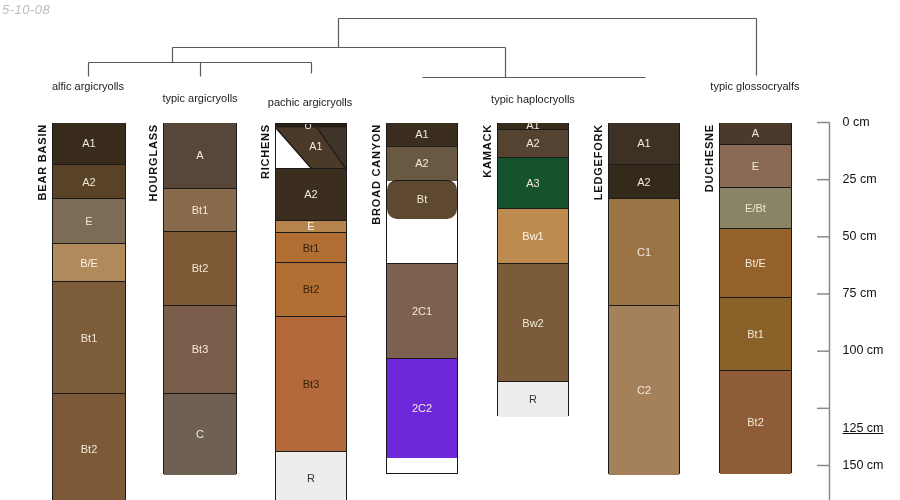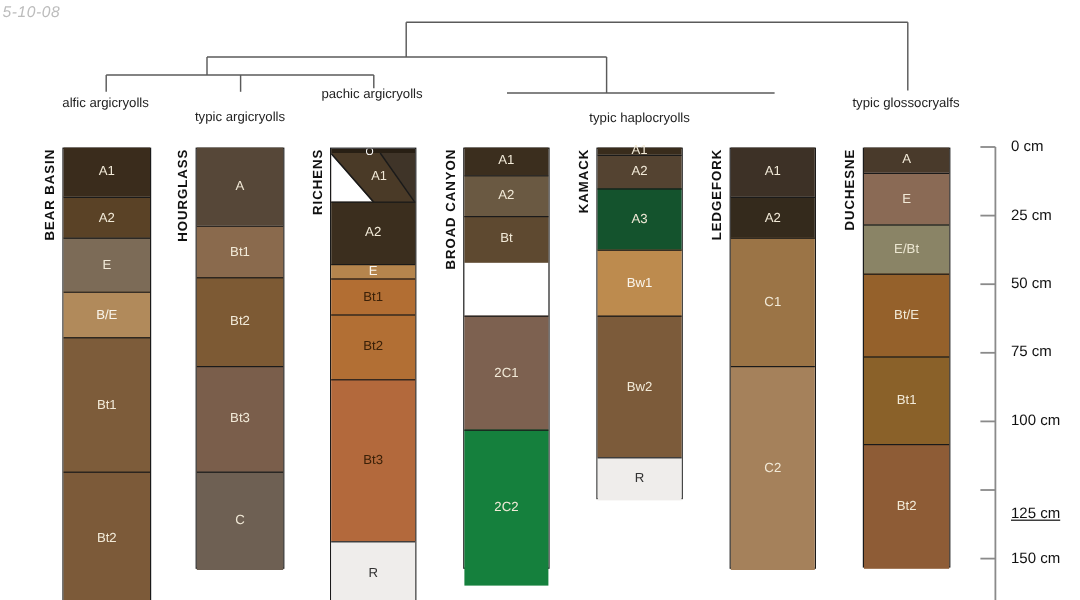--- a/index.html
+++ b/index.html
@@ -52,21 +52,21 @@
       <line x1="817" y1="179.66750000000002" x2="829.5" y2="179.66750000000002" stroke="#8a8a8a" stroke-width="1.5"></line>
       <line x1="817" y1="236.835" x2="829.5" y2="236.835" stroke="#8a8a8a" stroke-width="1.5"></line>
       <line x1="817" y1="294.00250000000005" x2="829.5" y2="294.00250000000005" stroke="#8a8a8a" stroke-width="1.5"></line>
       <line x1="817" y1="351.17" x2="829.5" y2="351.17" stroke="#8a8a8a" stroke-width="1.5"></line>
       <line x1="817" y1="408.33750000000003" x2="829.5" y2="408.33750000000003" stroke="#8a8a8a" stroke-width="1.5"></line>
       <line x1="817" y1="465.50500000000005" x2="829.5" y2="465.50500000000005" stroke="#8a8a8a" stroke-width="1.5"></line>
     </svg>
   <div id="labels-layer">
       <div class="class-label" style="left: 88px; top: 80px;">alfic argicryolls</div>
       <div class="class-label" style="left: 200px; top: 92px;">typic argicryolls</div>
-      <div class="class-label" style="left: 310px; top: 73px;">pachic argicryolls</div>
+      <div class="class-label" style="left: 310px; top: 96px;">pachic argicryolls</div>
       <div class="class-label" style="left: 533px; top: 93px;">typic haplocryolls</div>
       <div class="class-label" style="left: 755px; top: 80px;">typic glossocryalfs</div>
       <div class="depth-label" style="left: 842.5px; top: 114.5px;">0 cm</div>
       <div class="depth-label" style="left: 842.5px; top: 171.667px;">25 cm</div>
       <div class="depth-label" style="left: 842.5px; top: 228.835px;">50 cm</div>
       <div class="depth-label" style="left: 842.5px; top: 286.002px;">75 cm</div>
       <div class="depth-label" style="left: 842.5px; top: 343.17px;">100 cm</div>
       <div class="depth-label" style="left: 842.5px; top: 421px; text-decoration: underline;">125 cm</div>
       <div class="depth-label" style="left: 842.5px; top: 457.505px;">150 cm</div>
       <div class="pedon-name" style="left: 37px; top: 123.5px;">BEAR BASIN</div>
@@ -145,27 +145,27 @@
           <div class="band-label" style="color: rgb(51, 51, 51);">R</div>
         </div>
       </div>
       <div class="pedon" style="left: 386px; top: 122.5px; width: 72px; height: 351.466px;">
         <div class="band" style="top: -1px; height: 23.553px; background: rgb(59, 46, 30); border-top: none;">
           <div class="band-label" style="color: rgb(242, 234, 216);">A1</div>
         </div>
         <div class="band" style="top: 22.553px; height: 34.8432px; background: rgb(106, 89, 66); border-top: 1px solid rgb(26, 26, 26);">
           <div class="band-label" style="color: rgb(242, 234, 216);">A2</div>
         </div>
-        <div class="band" style="top: 56.3962px; height: 39.1879px; background: rgb(94, 73, 48); border-top: 1px solid rgb(26, 26, 26);">
+        <div class="band" style="top: 56.3962px; height: 39.1879px; background: rgb(94, 73, 48); border-top: 1px solid rgb(26, 26, 26); border-radius: 10px;">
           <div class="band-label" style="color: rgb(242, 234, 216);">Bt</div>
         </div>
         <div class="band" style="top: 139.403px; height: 96.1267px; background: rgb(125, 97, 80); border-top: 1px solid rgb(26, 26, 26);">
           <div class="band-label" style="color: rgb(242, 234, 216);">2C1</div>
         </div>
-        <div class="band" style="top: 234.53px; height: 130px; background: #15803d; border-top: 1px solid rgb(26, 26, 26);">
+        <div class="band" style="top: 234.53px; height: 100px; background: #6d28d9; border-top: 1px solid rgb(26, 26, 26);">
           <div class="band-label" style="color: rgb(242, 234, 216);">2C2</div>
         </div>
       </div>
       <div class="pedon" style="left: 497px; top: 122.5px; width: 72px; height: 293.612px;">
         <div class="band" style="top: -1px; height: 6.40276px; background: rgb(57, 44, 28); border-top: none;">
           <div class="band-label" style="color: rgb(242, 234, 216);">A1</div>
         </div>
         <div class="band" style="top: 5.40276px; height: 29.1264px; background: rgb(84, 67, 49); border-top: 1px solid rgb(26, 26, 26);">
           <div class="band-label" style="color: rgb(242, 234, 216);">A2</div>
         </div>

